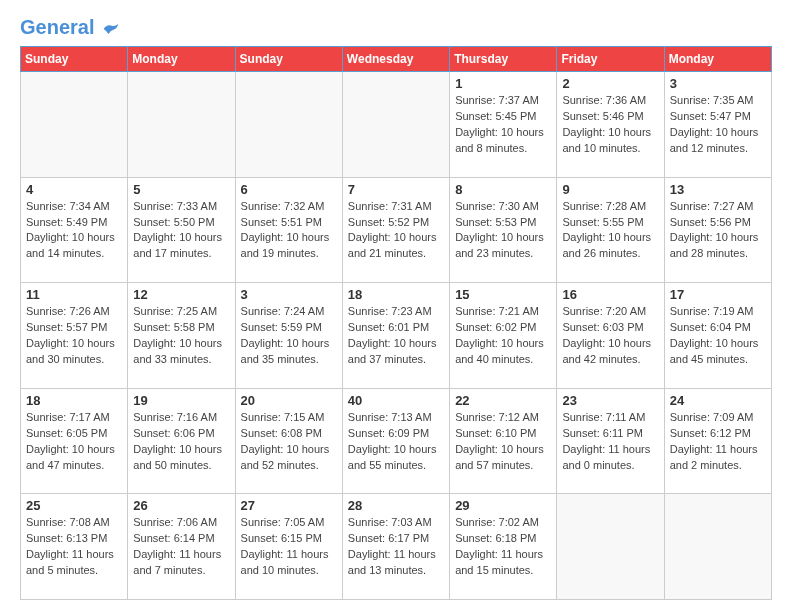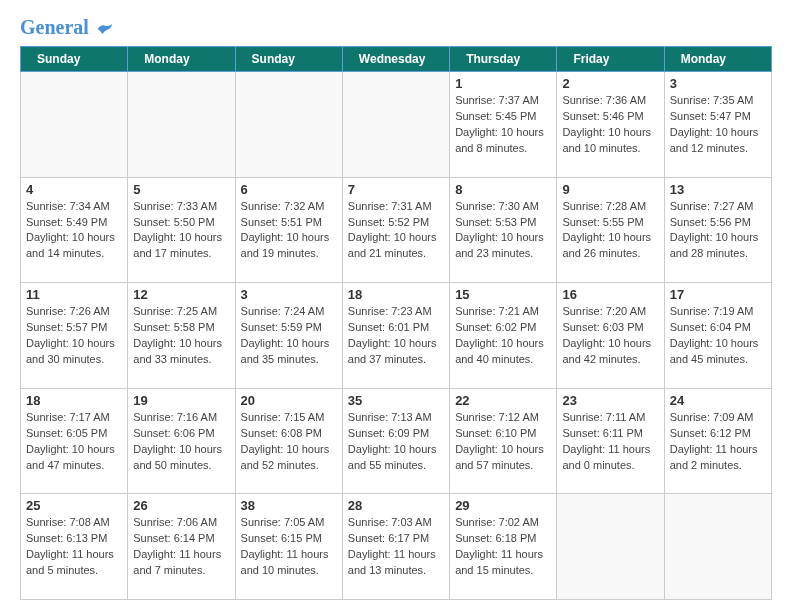--- a/index.html
+++ b/index.html
@@ -20,21 +20,20 @@
     .header {
       display: flex;
       justify-content: space-between;
       align-items: flex-start;
       margin-bottom: 8px;
     }
     .logo {
       display: flex;
       flex-direction: column;
       align-items: flex-start;
-      font-family: Liberation Serif, serif;
     }
     .logo-text {
       font-size: 20px;
       font-weight: bold;
       color: #333;
       line-height: 1.1;
     }
     .logo-text span {
       color: #4a90d9;
     }
@@ -60,25 +59,25 @@
       margin-top: 2px;
     }
     .calendar {
       flex: 1;
       border: 1px solid #ccc;
       border-collapse: collapse;
       width: 100%;
       table-layout: fixed;
     }
     .calendar th {
-      background-color: #0f766e;
+      background-color: #ef4444;
       color: white;
       font-size: 12px;
       font-weight: bold;
-      padding: 5px 16px;
+      padding: 5px 4px;
       text-align: left;
       border: 1px solid #5a9fd4;
     }
     .calendar td {
       border: 1px solid #ccc;
       vertical-align: top;
       padding: 4px 5px;
       font-size: 10px;
       color: #333;
       background: #fff;
@@ -219,21 +218,21 @@
           </td>
           <td>
             <div class="day-number">19</div>
             <div class="day-info">Sunrise: 7:16 AM<br>Sunset: 6:06 PM<br>Daylight: 10 hours<br>and 50 minutes.</div>
           </td>
           <td>
             <div class="day-number">20</div>
             <div class="day-info">Sunrise: 7:15 AM<br>Sunset: 6:08 PM<br>Daylight: 10 hours<br>and 52 minutes.</div>
           </td>
           <td>
-            <div class="day-number">35</div>
+            <div class="day-number">40</div>
             <div class="day-info">Sunrise: 7:13 AM<br>Sunset: 6:09 PM<br>Daylight: 10 hours<br>and 55 minutes.</div>
           </td>
           <td>
             <div class="day-number">22</div>
             <div class="day-info">Sunrise: 7:12 AM<br>Sunset: 6:10 PM<br>Daylight: 10 hours<br>and 57 minutes.</div>
           </td>
           <td>
             <div class="day-number">23</div>
             <div class="day-info">Sunrise: 7:11 AM<br>Sunset: 6:11 PM<br>Daylight: 11 hours<br>and 0 minutes.</div>
           </td>
@@ -245,21 +244,21 @@
         <tr>
           <td>
             <div class="day-number">25</div>
             <div class="day-info">Sunrise: 7:08 AM<br>Sunset: 6:13 PM<br>Daylight: 11 hours<br>and 5 minutes.</div>
           </td>
           <td>
             <div class="day-number">26</div>
             <div class="day-info">Sunrise: 7:06 AM<br>Sunset: 6:14 PM<br>Daylight: 11 hours<br>and 7 minutes.</div>
           </td>
           <td>
-            <div class="day-number">38</div>
+            <div class="day-number">27</div>
             <div class="day-info">Sunrise: 7:05 AM<br>Sunset: 6:15 PM<br>Daylight: 11 hours<br>and 10 minutes.</div>
           </td>
           <td>
             <div class="day-number">28</div>
             <div class="day-info">Sunrise: 7:03 AM<br>Sunset: 6:17 PM<br>Daylight: 11 hours<br>and 13 minutes.</div>
           </td>
           <td>
             <div class="day-number">29</div>
             <div class="day-info">Sunrise: 7:02 AM<br>Sunset: 6:18 PM<br>Daylight: 11 hours<br>and 15 minutes.</div>
           </td>

